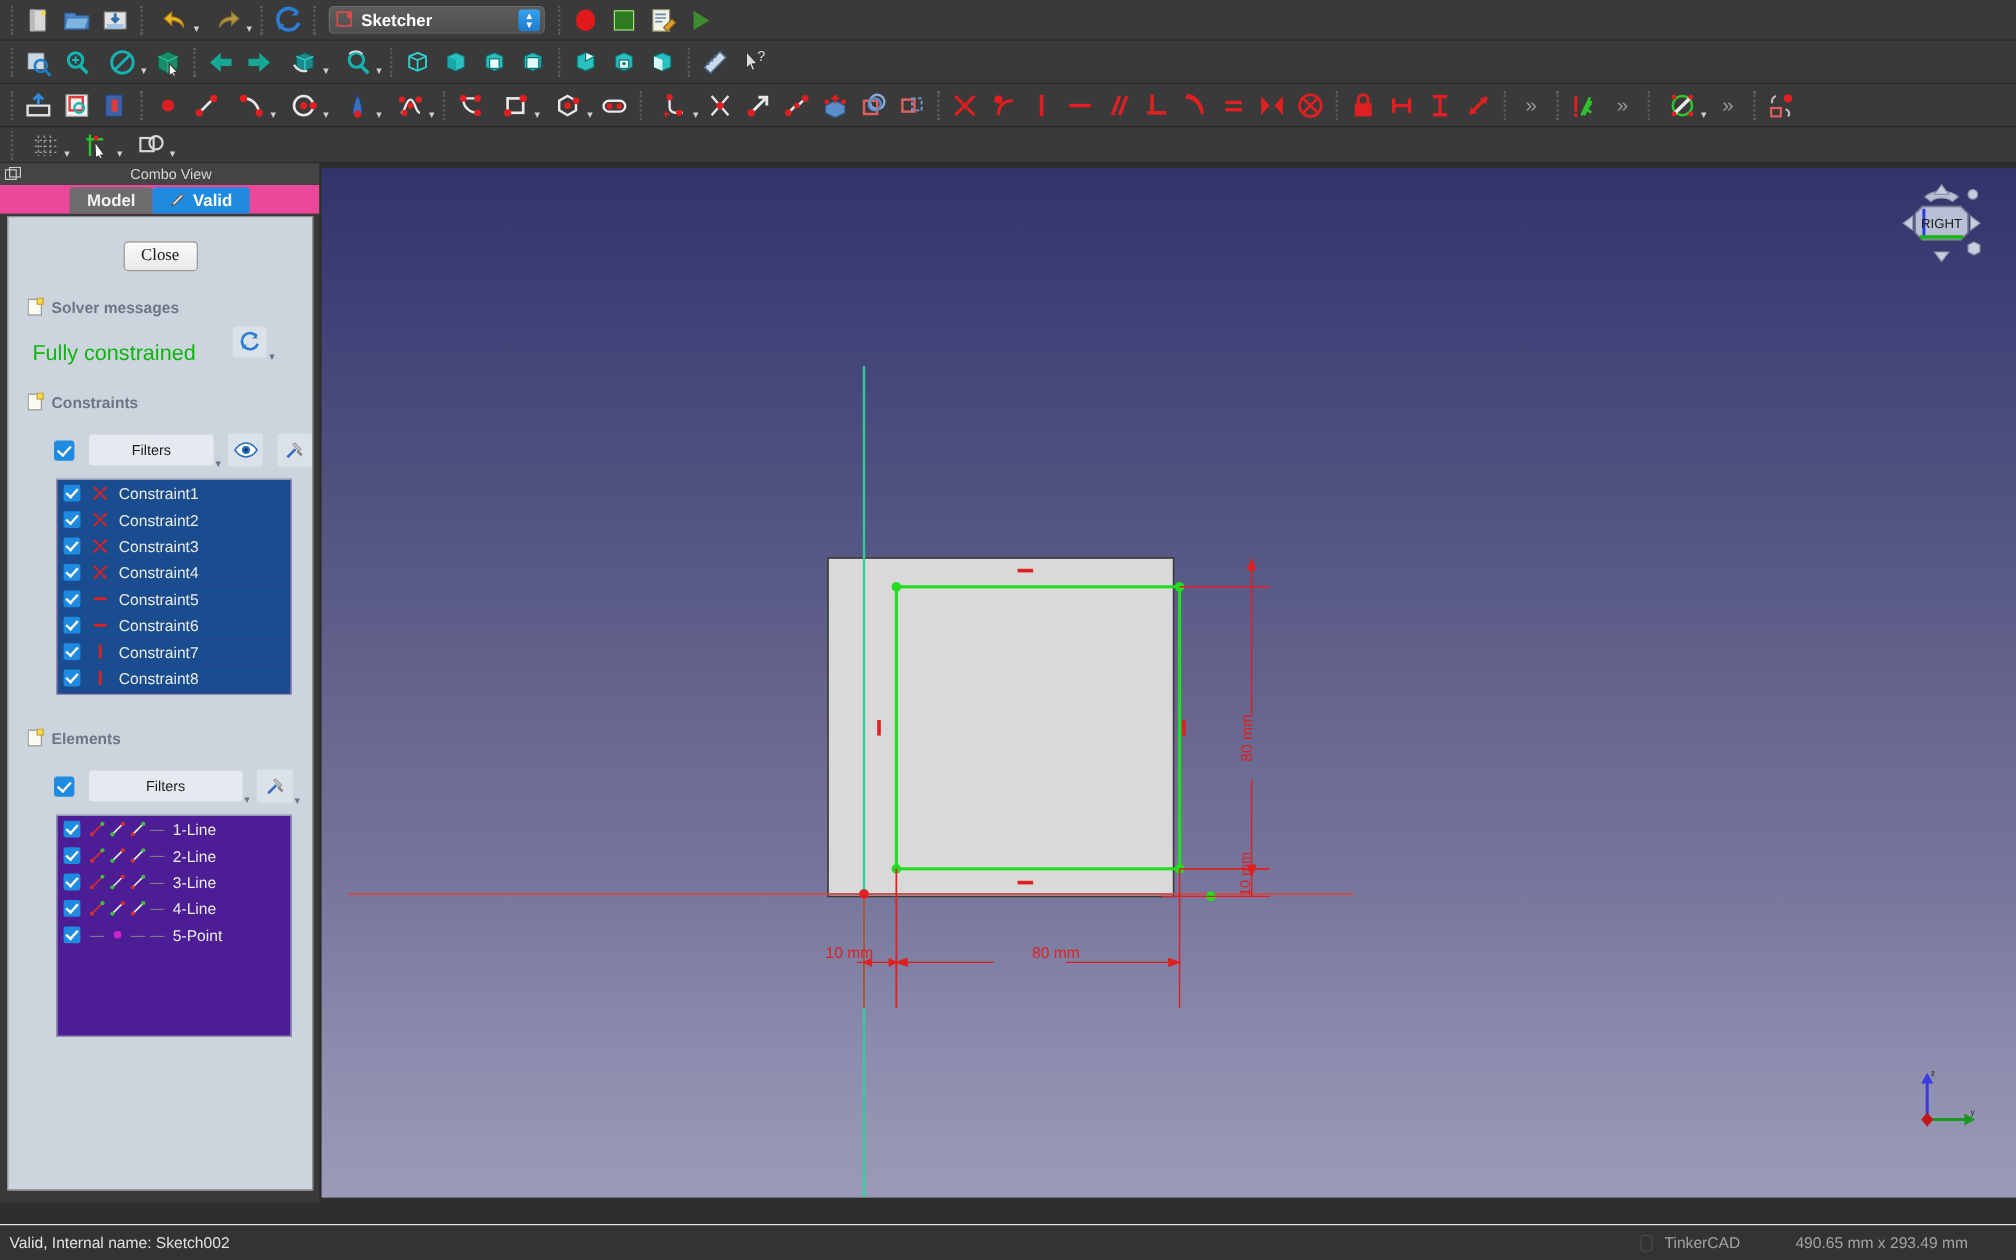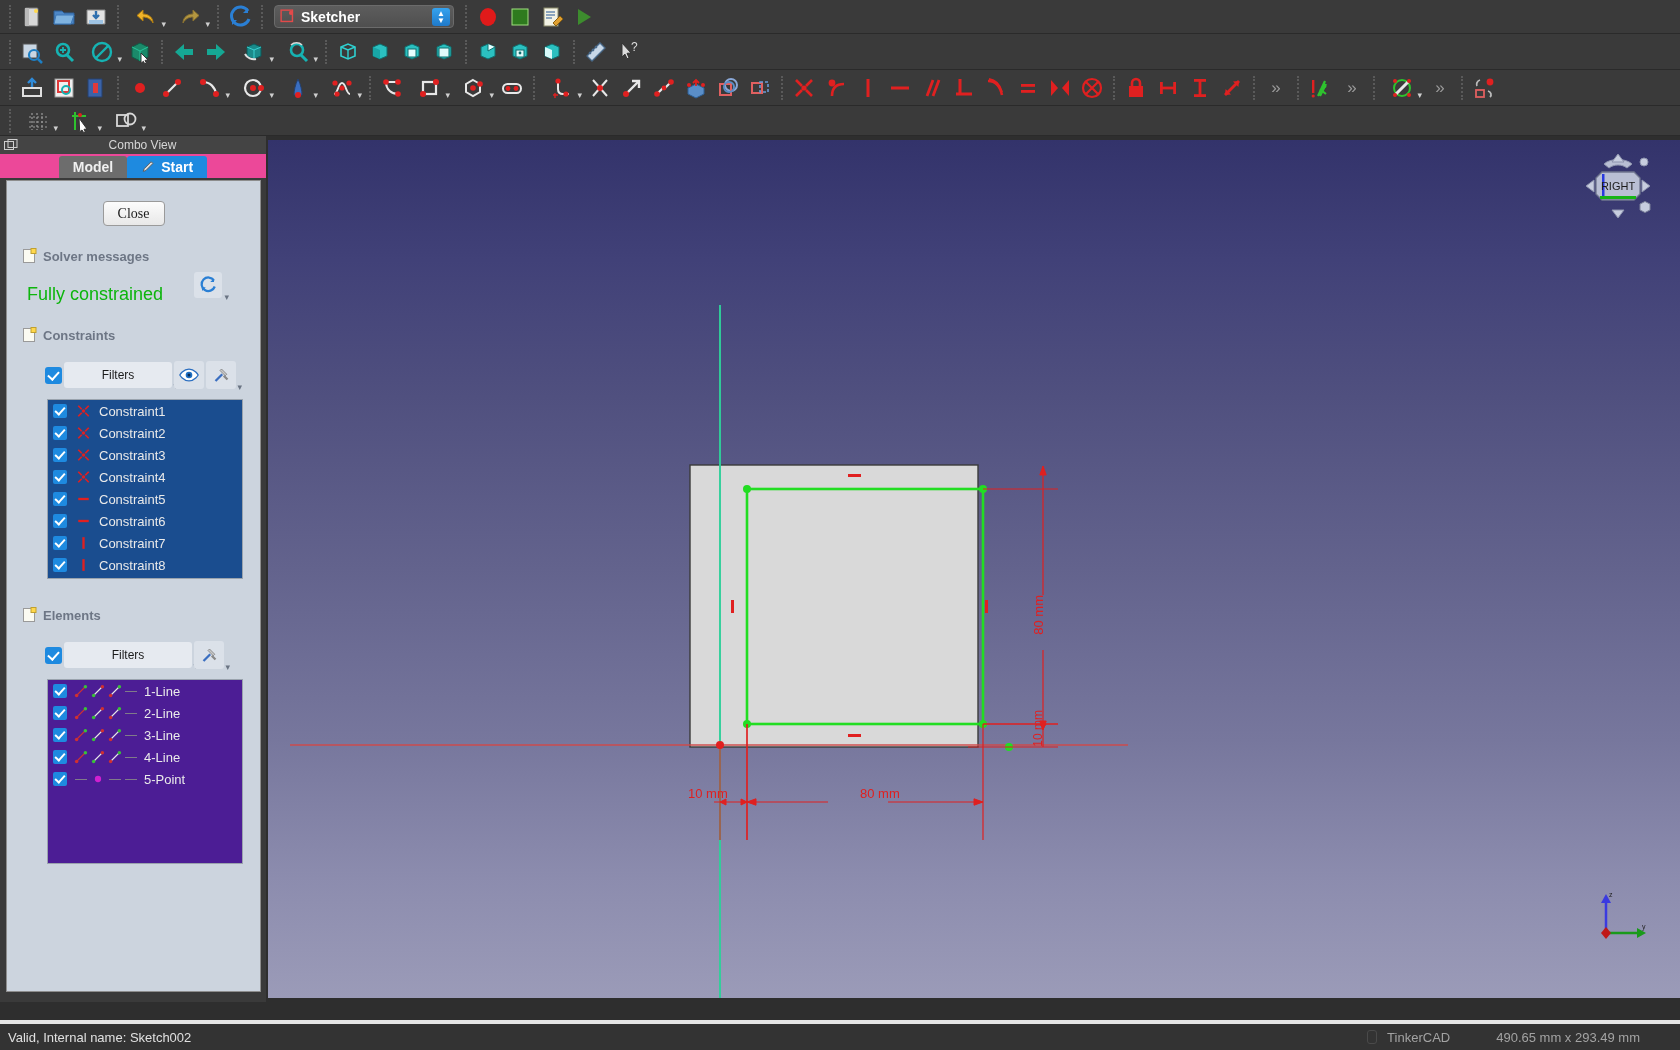--- a/index.html
+++ b/index.html
@@ -121,21 +121,21 @@
   }
   #solver-row { display:flex; align-items:center; }
   #refresh-btn {
     margin-left: auto; margin-right: 38px;
     width: 28px; height: 26px; position:relative;
     background:#dbe1e9; border-radius:3px;
     display:flex;align-items:center;justify-content:center;
   }
 
   .filter-row {
-    display:flex; align-items:center; gap:2px;
+    display:flex; align-items:center; gap:12px;
     margin: 18px 0 0 38px;
   }
   .chk {
     width:17px; height:17px; border-radius:3px;
     background:#1e8ae0; position:relative; flex:none;
   }
   .chk::after {
     content:""; position:absolute; left:5px; top:2px;
     width:5px; height:9px; border:solid #fff;
     border-width: 0 2.5px 2.5px 0; transform: rotate(42deg);
@@ -202,21 +202,21 @@
     margin-right:2px;
   }
   .vtab.inactive { background:#5b5b5b; color:#f2f2f2; }
   .vtab.active { background:#1e8ae0; color:#fff; font-weight:600; }
   .vtab .x { font-size:14px; }
 
   
   #statusbar {
     position:absolute; left:0; top:1020px;
     width:1680px; height:30px;
-    background:#333; border-top:4px solid #e5e5e5;
+    background:#333; border-top:1px solid #e5e5e5;
     display:flex; align-items:center;
   }
   #status-text { margin-left: 8px; font-size:13px; color:#e0e0e0; }
   #status-right { margin-left:auto; display:flex; align-items:center; gap:46px; margin-right:40px;}
   #status-right span { font-size:13px; color:#a3a3a3; }
   .pill { width:10px;height:14px;border:1px solid #4a4a4a;border-radius:3px;}
 </style>
 </head>
 <body>
 
@@ -753,21 +753,21 @@
 
     <div id="cv-tabs">
       <div class="cv-tab inactive">
         <span>Model</span>
       </div>
       <div class="cv-tab active">
         <svg width="15" height="14" viewBox="0 0 16 16">
           <path d="M2 13l1-3 8-8 2 2-8 8z" fill="#dcdcdc" stroke="#555"></path>
           <path d="M11 2l2 2" stroke="#888"></path>
         </svg>
-        <span>Start</span>
+        <span>Valid</span>
       </div>
     </div>
 
     <div id="cv-body">
 
       <button id="close-btn">Close</button>
 
       <div class="section-head">
         <span class="note-icon">
           <svg width="14" height="16" viewBox="0 0 14 16">

